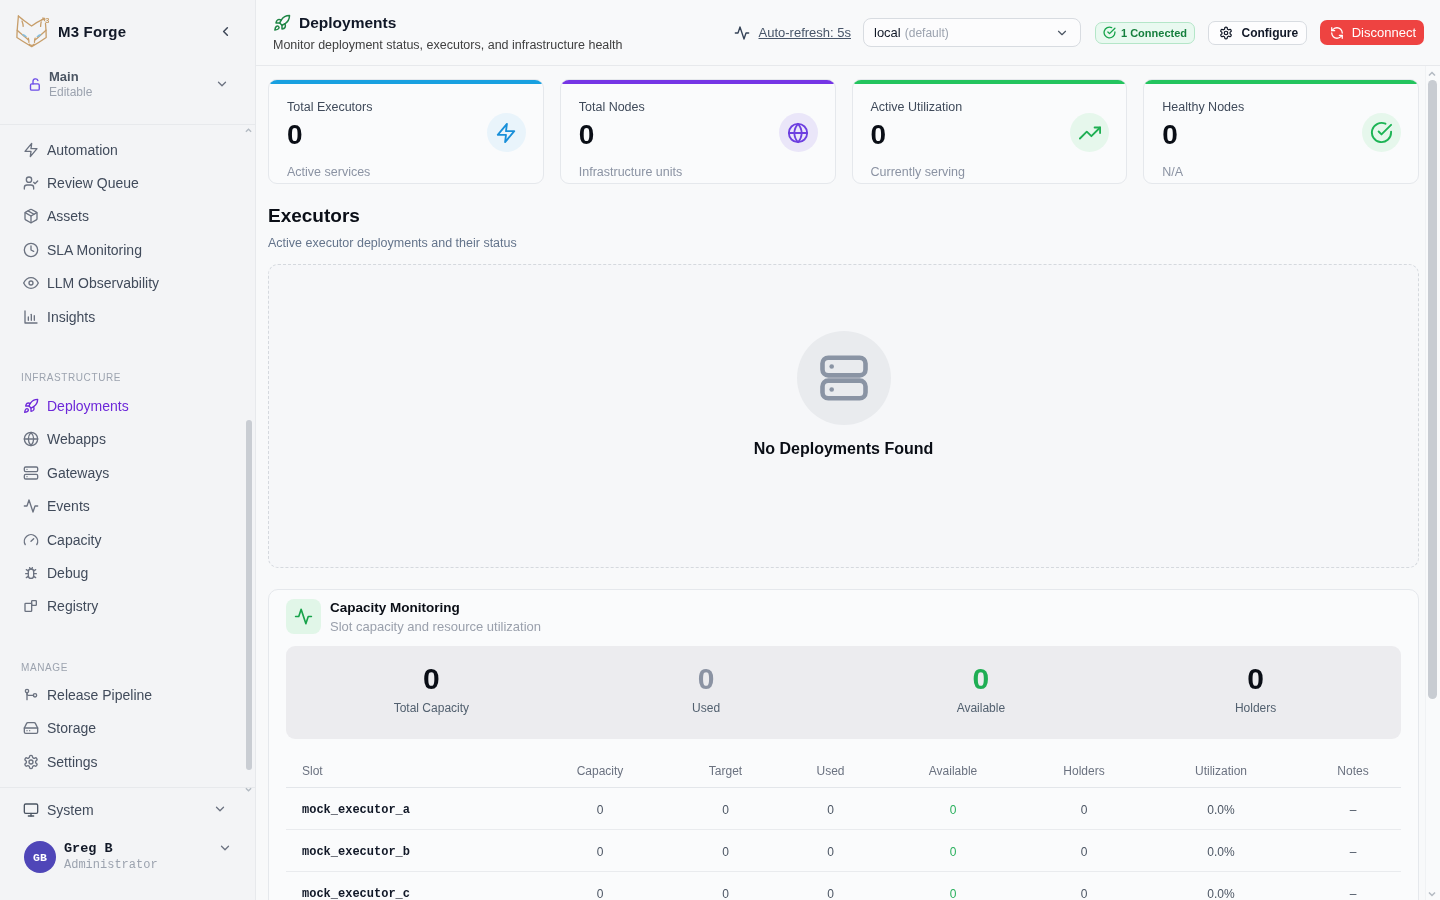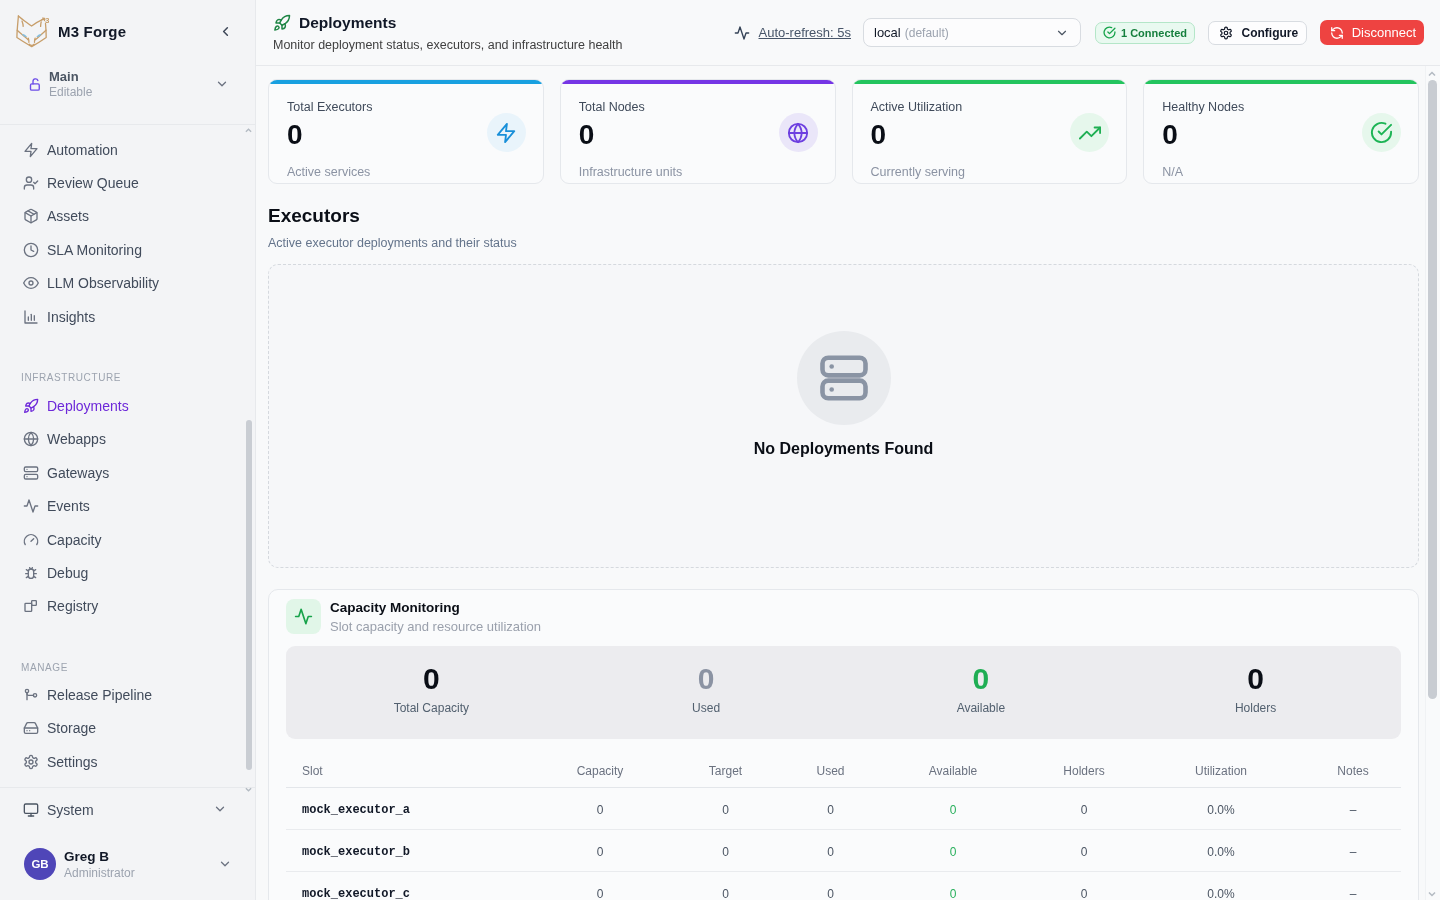--- a/index.html
+++ b/index.html
@@ -23,21 +23,21 @@
 .nav-item { height:33.4px; display:flex; align-items:center; padding:0 11px; border-radius:8px; color:#414b5b; font-size:14px; }
 .nav-item svg { margin-right:8px; color:#6b7280; flex:none; }
 .nav-item.active { color:#6d28d9; }
 .nav-item.active svg { color:#6d28d9; }
 .nav-label { font-size:10px; letter-spacing:0.6px; color:#9ca3af; padding:0 9px; margin:39px 0 7px 0; }
 .side-bottom { position:absolute; left:0; right:0; bottom:0; background:#f3f4f6; }
 .side-div2 { border-top:1px solid #e7e9ec; }
 .sys-row { margin:9px 12px 0 12px; padding:5px 11px; display:flex; align-items:flex-start; color:#414b5b; font-size:14px; height:32px; }
 .sys-row svg { margin-right:8px; color:#4b5563; }
 .sys-row .flex1 { flex:1; }
-.user-row { margin:12px 12px 13px 12px; padding:0 6px 0 12px; display:flex; align-items:center; height:46px; }
+.user-row { margin:12px 12px 13px 12px; padding:0 6px 0 12px; display:flex; height:46px;font-family:Liberation Mono, monospace; }
 .avatar { width:32px; height:32px; border-radius:50%; background:#4f46b8; color:#fff; font-size:11.5px; font-weight:bold; display:flex; align-items:center; justify-content:center; margin-right:8px; }
 .user-name { font-size:13.5px; font-weight:bold; color:#111827; }
 .user-role { font-size:12px; color:#9ca3af; margin-top:2px; }
 .user-chev { margin-left:auto; color:#6b7280; margin-right:5px; }
 .sb-thumb { position:absolute; right:3px; top:420px; width:6px; height:350px; border-radius:3px; background:#c9cdd3; }
 .sb-ar { position:absolute; right:3px; width:7px; height:7px; }
 
 
 .main { position:fixed; left:256px; top:0; width:1184px; height:900px; background:#f8f9fa; }
 .hdr { height:66px; border-bottom:1px solid #e7e9ec; display:flex; align-items:center; padding:0 16px 0 17px; }

